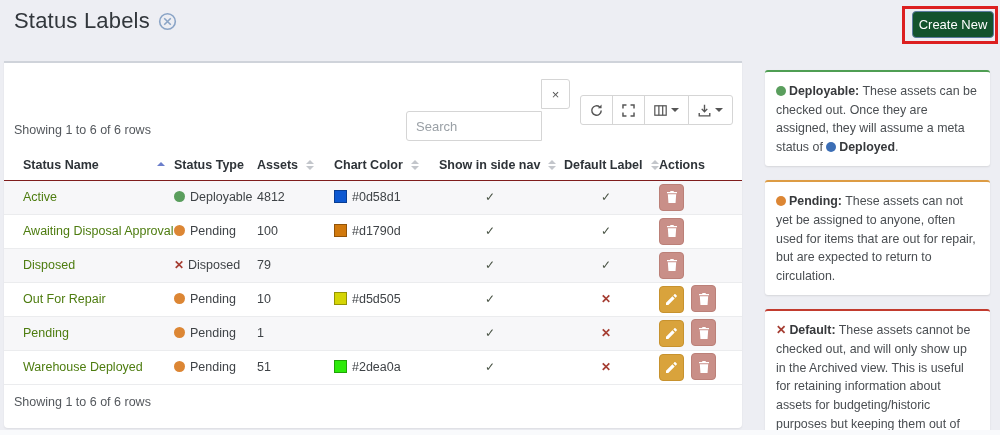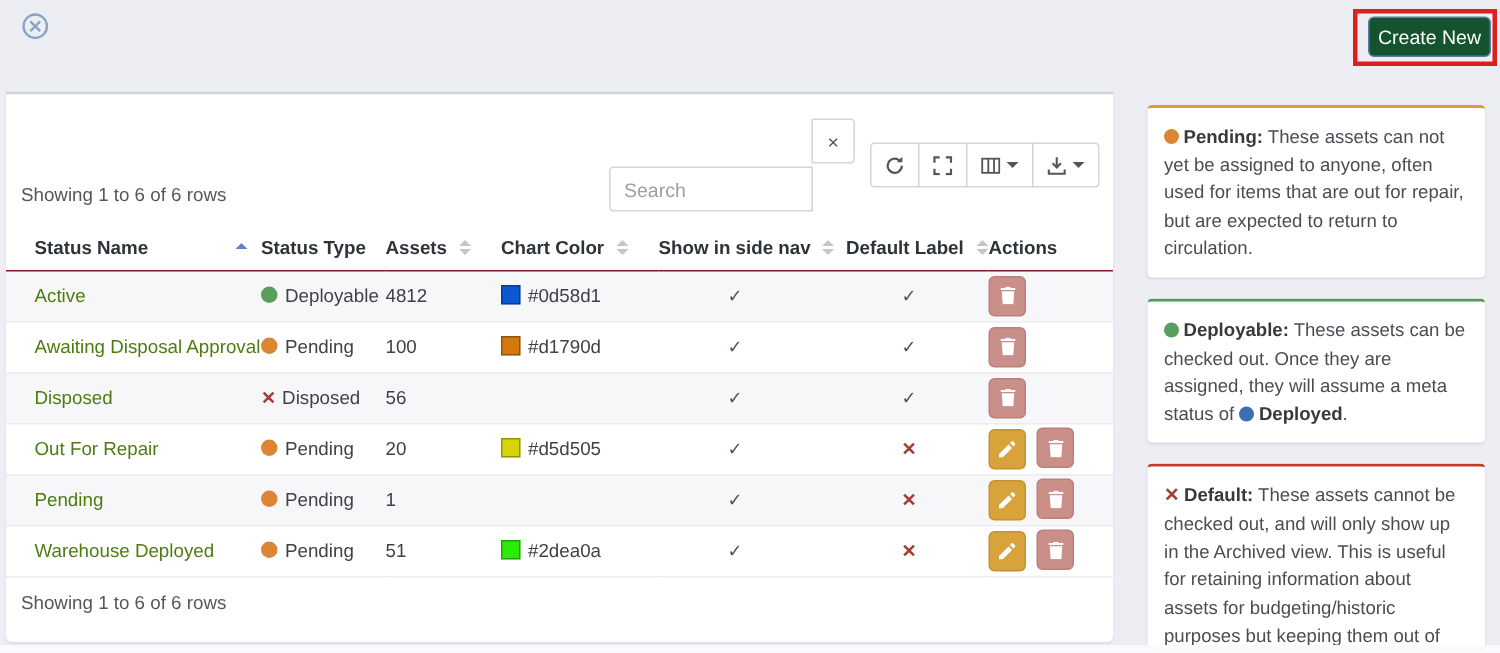--- a/index.html
+++ b/index.html
@@ -94,20 +94,21 @@
   .mini-dot { display:inline-block; width:10px; height:10px; border-radius:50%; vertical-align:-1px; margin-right:3px; }
   .mini-x { color:#a53d32; font-weight:700; margin-right:3px; }
 
   .footer-strip { position:absolute; left:0; bottom:0; width:1000px; height:5px; background:#f9fafc; }
   svg { display:block; }
 </style>
 </head>
 <body>
 
 <div class="page-header">
+  <span class="page-title">Status Labels</span>
   <span>
     <svg width="19" height="19" viewBox="0 0 18 18">
       <circle cx="9" cy="9" r="7.4" fill="none" stroke="#8aa4c6" stroke-width="1.5"></circle>
       <path d="M5.9 5.9l6.2 6.2M12.1 5.9l-6.2 6.2" stroke="#8aa4c6" stroke-width="1.5"></path>
     </svg>
   </span>
 </div>
 
 <div class="annotation-highlight" style="border-color: rgb(220, 31, 31);"></div>
 <button class="create-btn" style="background: #14532d;">Create New</button>
@@ -248,37 +249,37 @@
                 <svg width="10" height="12" viewBox="0 0 11 13">
                   <path fill="#fff" d="M3.9 0h3.2l.6 1H11v1.5H0V1h3.3zM.9 3.4h9.2L9.4 13H1.6z"></path>
                 </svg>
               </span>
             </button></td>
       </tr>
 
       <tr>
         <td class="cell-pad"><a href="#">Disposed</a></td>
         <td><span class="type-x">✕</span><span>Disposed</span></td>
-        <td>56</td>
+        <td>79</td>
         <td></td>
         <td class="col-sidenav-val"><span class="check">✓</span></td>
         <td class="col-default-val"><span class="check">✓</span></td>
         <td><button class="action-btn btn-delete">
               <span>
                 <svg width="10" height="12" viewBox="0 0 11 13">
                   <path fill="#fff" d="M3.9 0h3.2l.6 1H11v1.5H0V1h3.3zM.9 3.4h9.2L9.4 13H1.6z"></path>
                 </svg>
               </span>
             </button></td>
       </tr>
 
       <tr>
         <td class="cell-pad"><a href="#">Out For Repair</a></td>
         <td><span class="dot" style="background: rgb(220, 134, 52);"></span><span>Pending</span></td>
-        <td>20</td>
+        <td>10</td>
         <td><span class="swatch" style="background: rgb(213, 213, 5);"></span><span>#d5d505</span></td>
         <td class="col-sidenav-val"><span class="check">✓</span></td>
         <td class="col-default-val"><span class="xmark">✕</span></td>
         <td>
           <button class="action-btn btn-edit">
               <span>
                 <svg width="11" height="11" viewBox="0 0 12 12">
                   <path fill="#fff" d="M0 9.5V12h2.5l7-7L7 2.5zM8 1.5 10.5 4l1.2-1.2c.3-.3.3-.8 0-1.1L10.3.3c-.3-.3-.8-.3-1.1 0z"></path>
                 </svg>
               </span>
@@ -343,26 +344,26 @@
         </td>
       </tr>
     </tbody>
   </table>
 
   <div class="showing-bottom">Showing 1 to 6 of 6 rows</div>
 </div>
 
 <div class="sidebar">
 
+  <div class="info-box" style="border-top-color: rgb(79, 158, 83);">
+    <span class="mini-dot" style="background: rgb(90, 158, 93);"></span><b>Deployable:</b><span> These assets can be checked out. Once they are assigned, they will assume a meta status of </span><span class="mini-dot" style="background: rgb(60, 110, 181);"></span><b>Deployed</b><span>.</span>
+  </div>
+
   <div class="info-box" style="border-top-color: rgb(221, 156, 68);">
     <span class="mini-dot" style="background: rgb(220, 134, 52);"></span><b>Pending:</b><span> These assets can not yet be assigned to anyone, often used for items that are out for repair, but are expected to return to circulation.</span>
-  </div>
-
-  <div class="info-box" style="border-top-color: rgb(79, 158, 83);">
-    <span class="mini-dot" style="background: rgb(90, 158, 93);"></span><b>Deployable:</b><span> These assets can be checked out. Once they are assigned, they will assume a meta status of </span><span class="mini-dot" style="background: rgb(60, 110, 181);"></span><b>Deployed</b><span>.</span>
   </div>
 
   <div class="info-box" style="border-top-color: rgb(194, 59, 46);">
     <span class="mini-x">✕</span><b>Default:</b><span> These assets cannot be checked out, and will only show up in the Archived view. This is useful for retaining information about assets for budgeting/historic purposes but keeping them out of the day-to-day asset list.</span>
   </div>
 </div>
 
 <div class="footer-strip"></div>
 
 </body></html>

